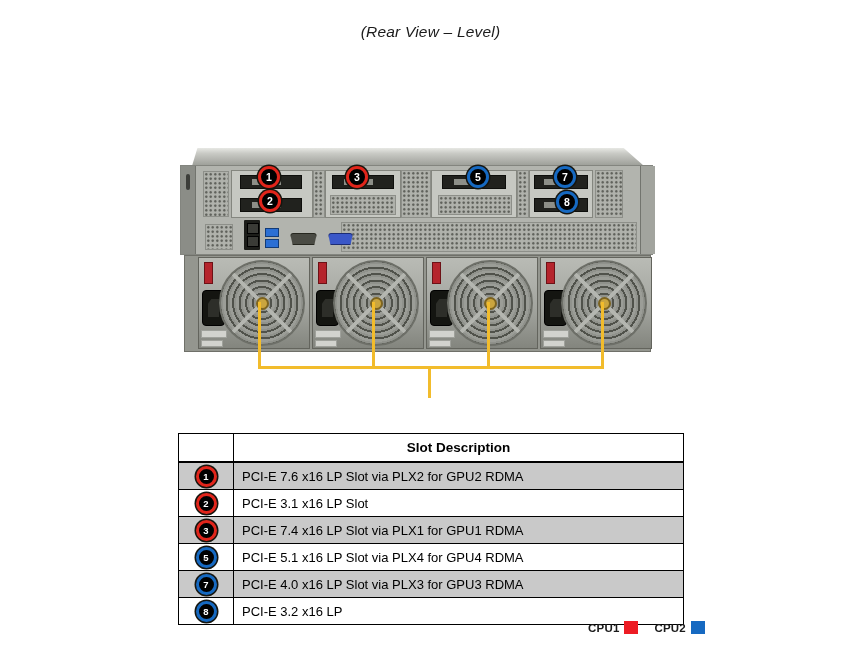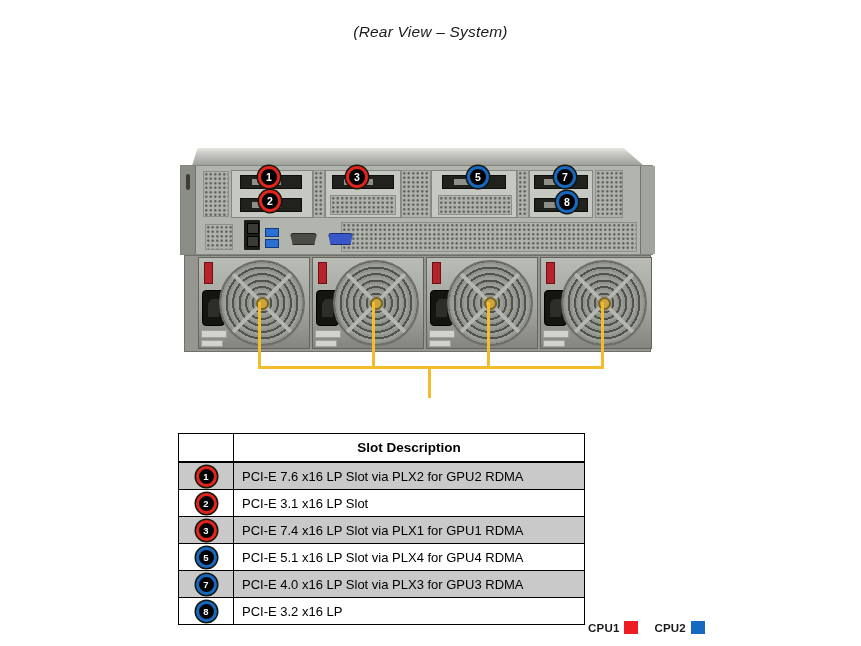--- a/index.html
+++ b/index.html
@@ -101,21 +101,21 @@
   .fig-co { position:absolute; width:16px; height:16px; font-size:10.5px; }
   
   .yline { position:absolute; background:#f2bc2c; }
   
   .caption {
     position:absolute; left:180px; top:403px; width:500px; text-align:center;
     font-size:14px; color:#161616;
   }
   
   .slot-table {
-    position:absolute; left:178px; top:433px; width:407px;
+    position:absolute; left:178px; top:433px; width:506px;
     border-collapse:collapse; font-size:13px; color:#000;
   }
   .slot-table th, .slot-table td { border:1px solid #000; }
   .slot-table { border:1.5px solid #000; }
   .slot-table th {
     height:25px; font-size:13.5px; font-weight:bold; text-align:center;
     border-bottom:2.5px solid #000; background:#fff;
   }
   .slot-table td { height:24px; }
   .slot-table .numcol { width:52px; text-align:center; vertical-align:middle; }
@@ -132,21 +132,21 @@
   .swatch.red { background:#ed1c24; }
   .swatch.blue2 { background:#1669c1; }
   .legend .lbl { letter-spacing:.2px; }
   .legend .gap { width:6px; }
 </style>
 </head>
 <body>
 
 <div class="page">
 
-  <div class="title">(Rear View – System)</div>
+  <div class="title">(Rear View – Level)</div>
 
   <div class="figure">
 
     <div class="lid"></div>
 
     <div class="panel">
       <div class="ear left">
           <div class="slot-hole"></div>
         </div>
       <div class="ear right"></div>

